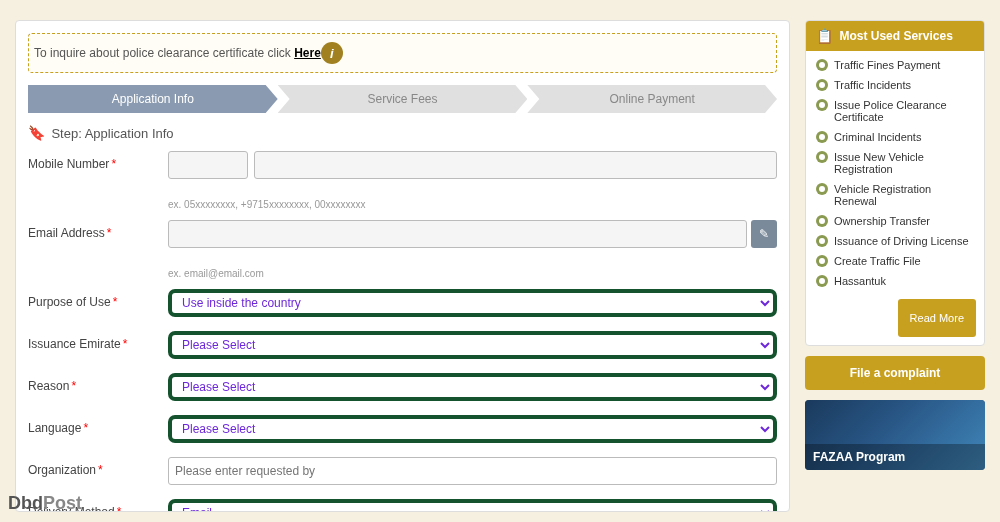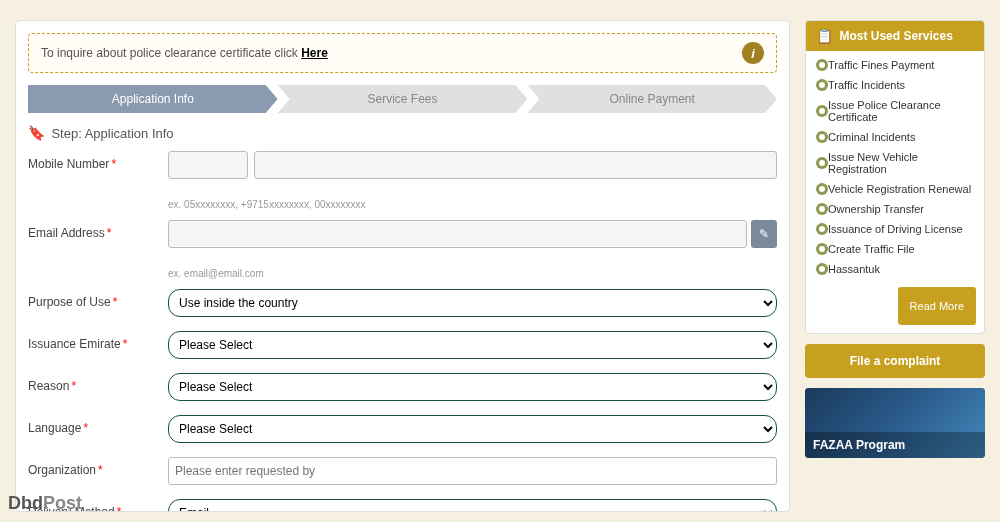--- a/index.html
+++ b/index.html
@@ -40,27 +40,27 @@
       border: 1px solid #ddd;
       border-radius: 4px;
       overflow: hidden;
       display: flex;
       flex-direction: column;
     }
 
     .notice-bar {
       border: 1px dashed #c8a020;
       margin: 12px;
-      padding: 8px 12px;
+      padding: 8px 5px;
       border-radius: 4px;
       font-size: 12px;
       color: #555;
       display: flex;
       align-items: center;
-      justify-content: space-between;
+      justify-content: flex-start;
       background: #fffdf5;
     }
     .notice-bar a {
       color: #000;
       font-weight: bold;
       text-decoration: underline;
     }
     .notice-info-icon {
       width: 22px;
       height: 22px;
@@ -199,27 +199,27 @@
       cursor: pointer;
       display: flex;
       align-items: center;
       justify-content: center;
       color: #fff;
       font-size: 12px;
     }
     select.form-select {
       width: 100%;
       height: 28px;
-      border: 1px solid #14532d;
-      border-radius: 12px;
+      border: 4px solid #14532d;
+      border-radius: 7px;
       padding: 0 6px;
       font-size: 12px;
       background: #fff;
       appearance: auto;
-      color: #000000;
+      color: #6d28d9;
     }
     .text-input {
       width: 100%;
       height: 28px;
       border: 1px solid #bbb;
       border-radius: 3px;
       padding: 13px 6px;
       font-size: 12px;
       background: #fff;
     }
@@ -250,21 +250,21 @@
       gap: 6px;
     }
     .most-used-header .doc-icon {
       font-size: 14px;
     }
     .service-list {
       padding: 4px 0;
     }
     .service-item {
       display: flex;
-      align-items: center;
+      gap: 6px;
       padding: 4px 10px;
       font-size: 11px;
       color: #333;
       cursor: pointer;
     }
     .service-dot {
       width: 12px;
       height: 12px;
       background: #8a9a50;
       border-radius: 50%;

